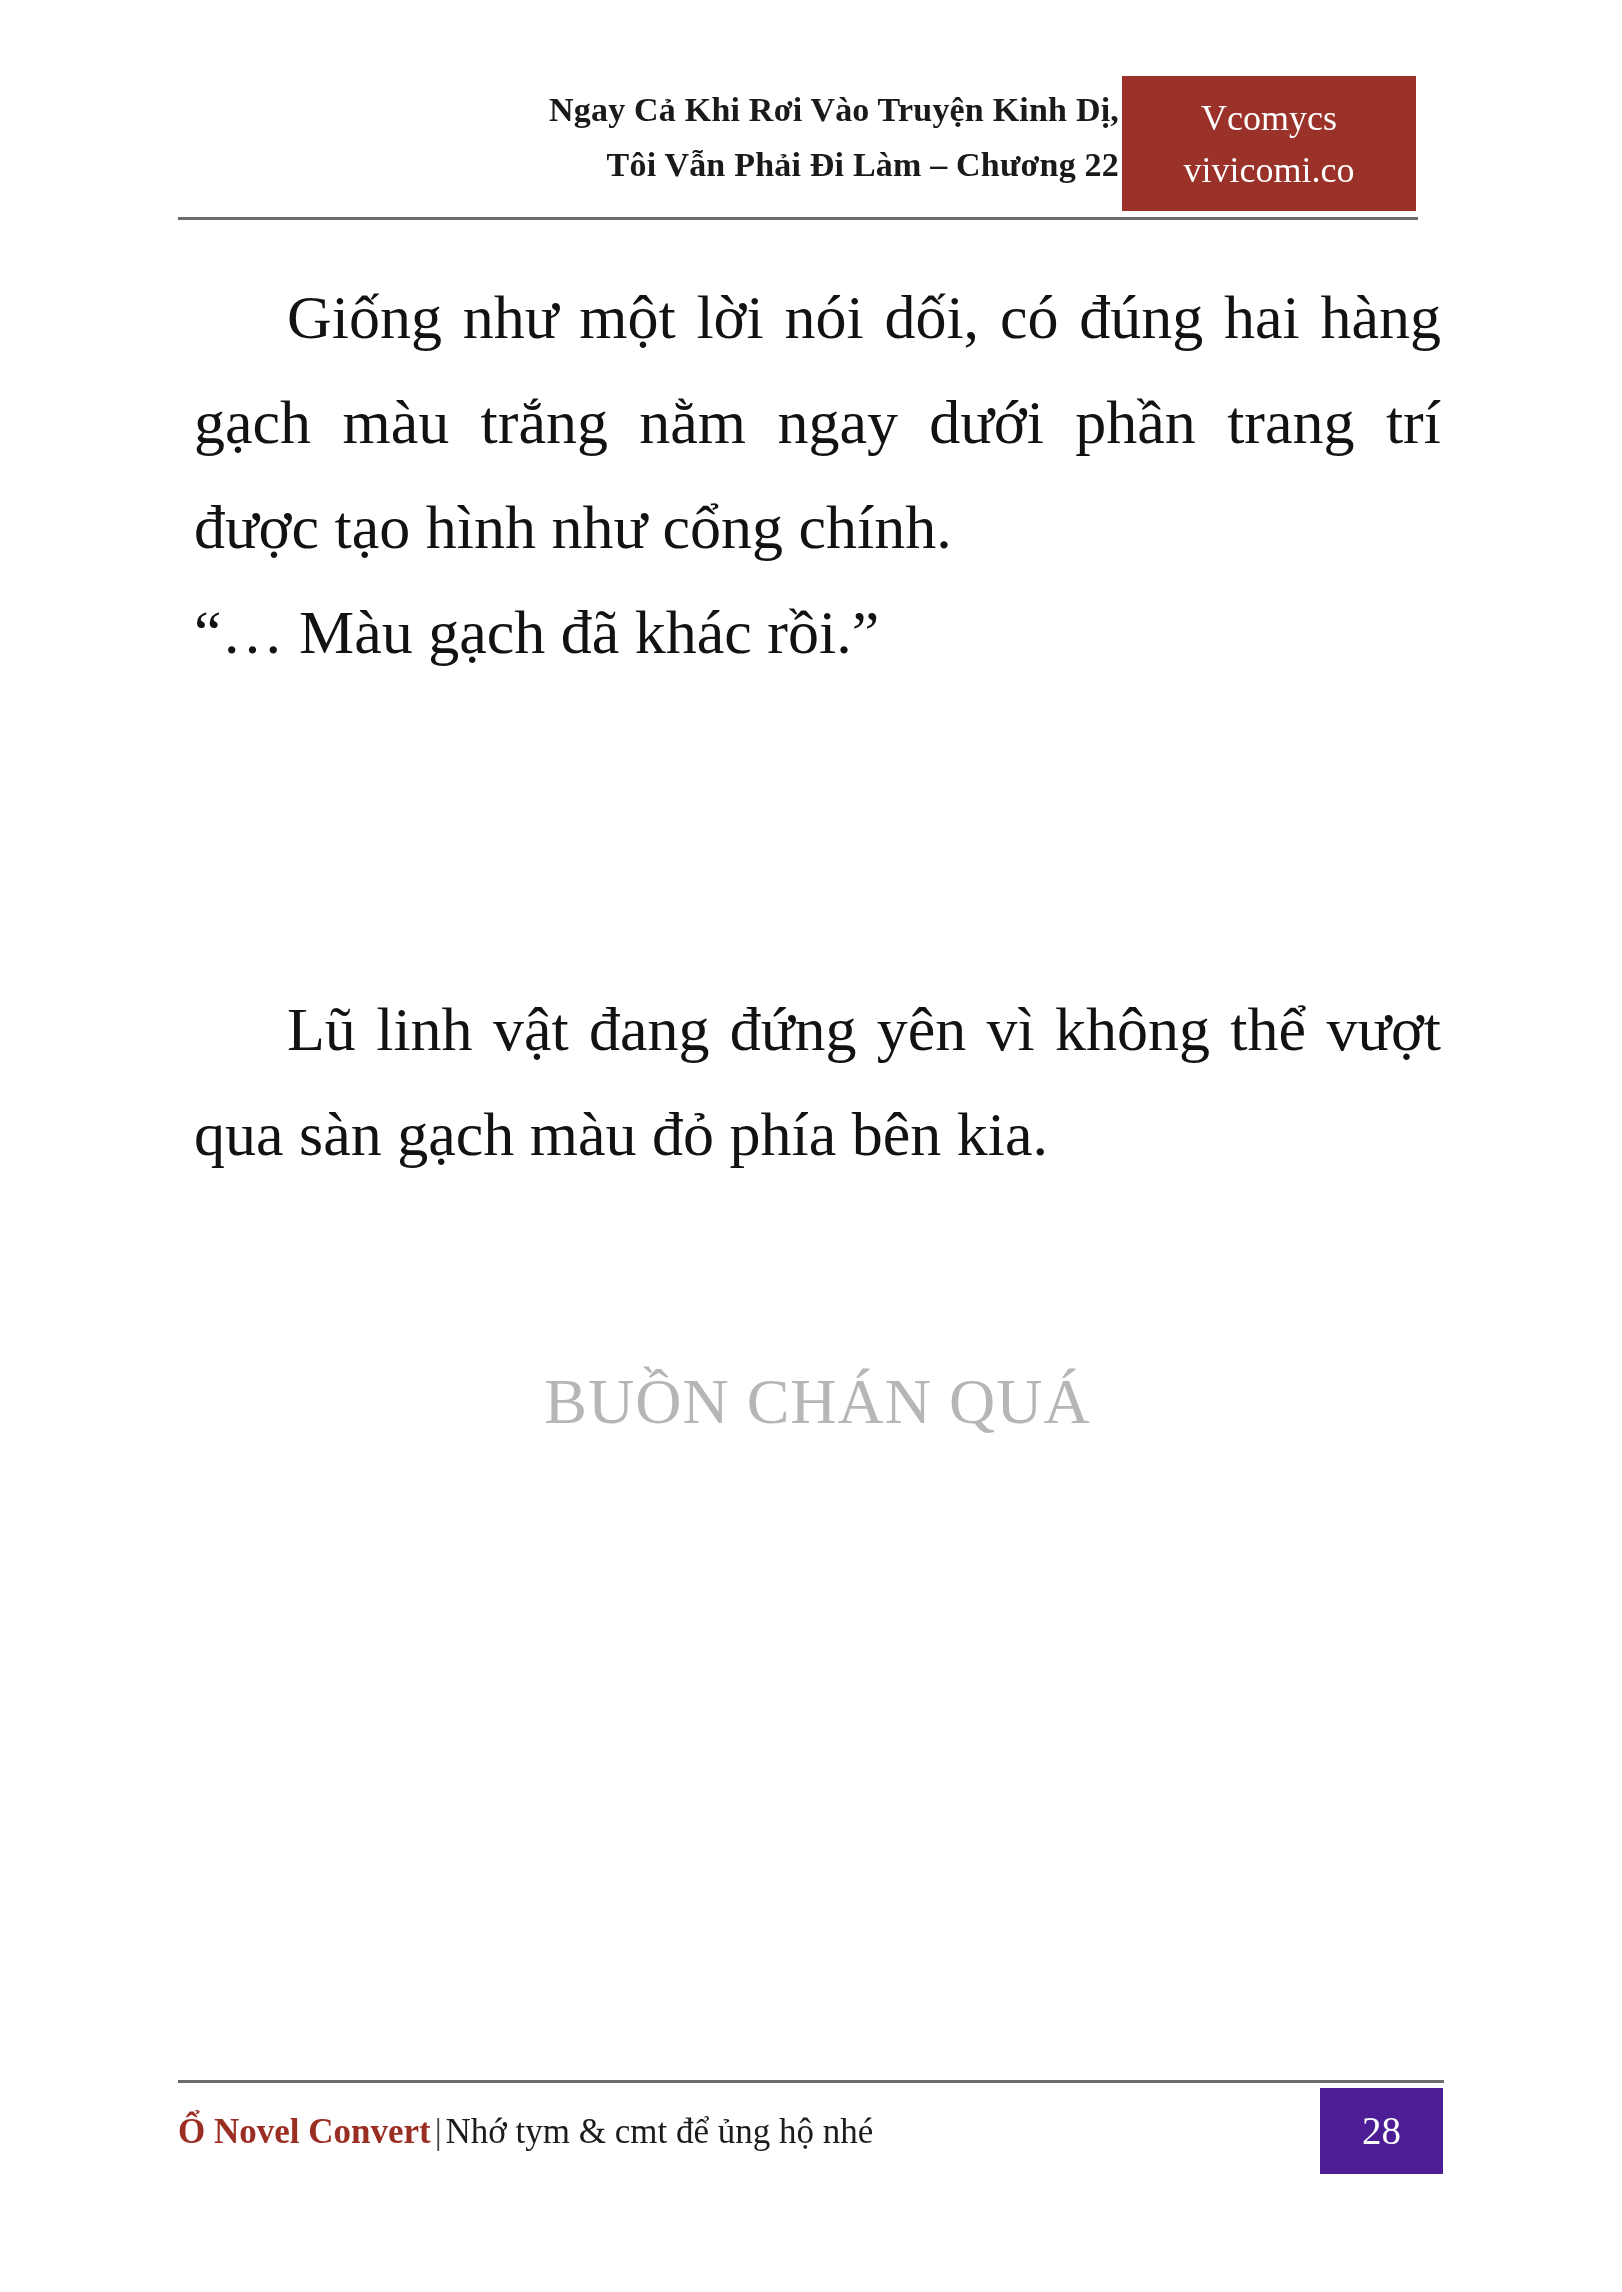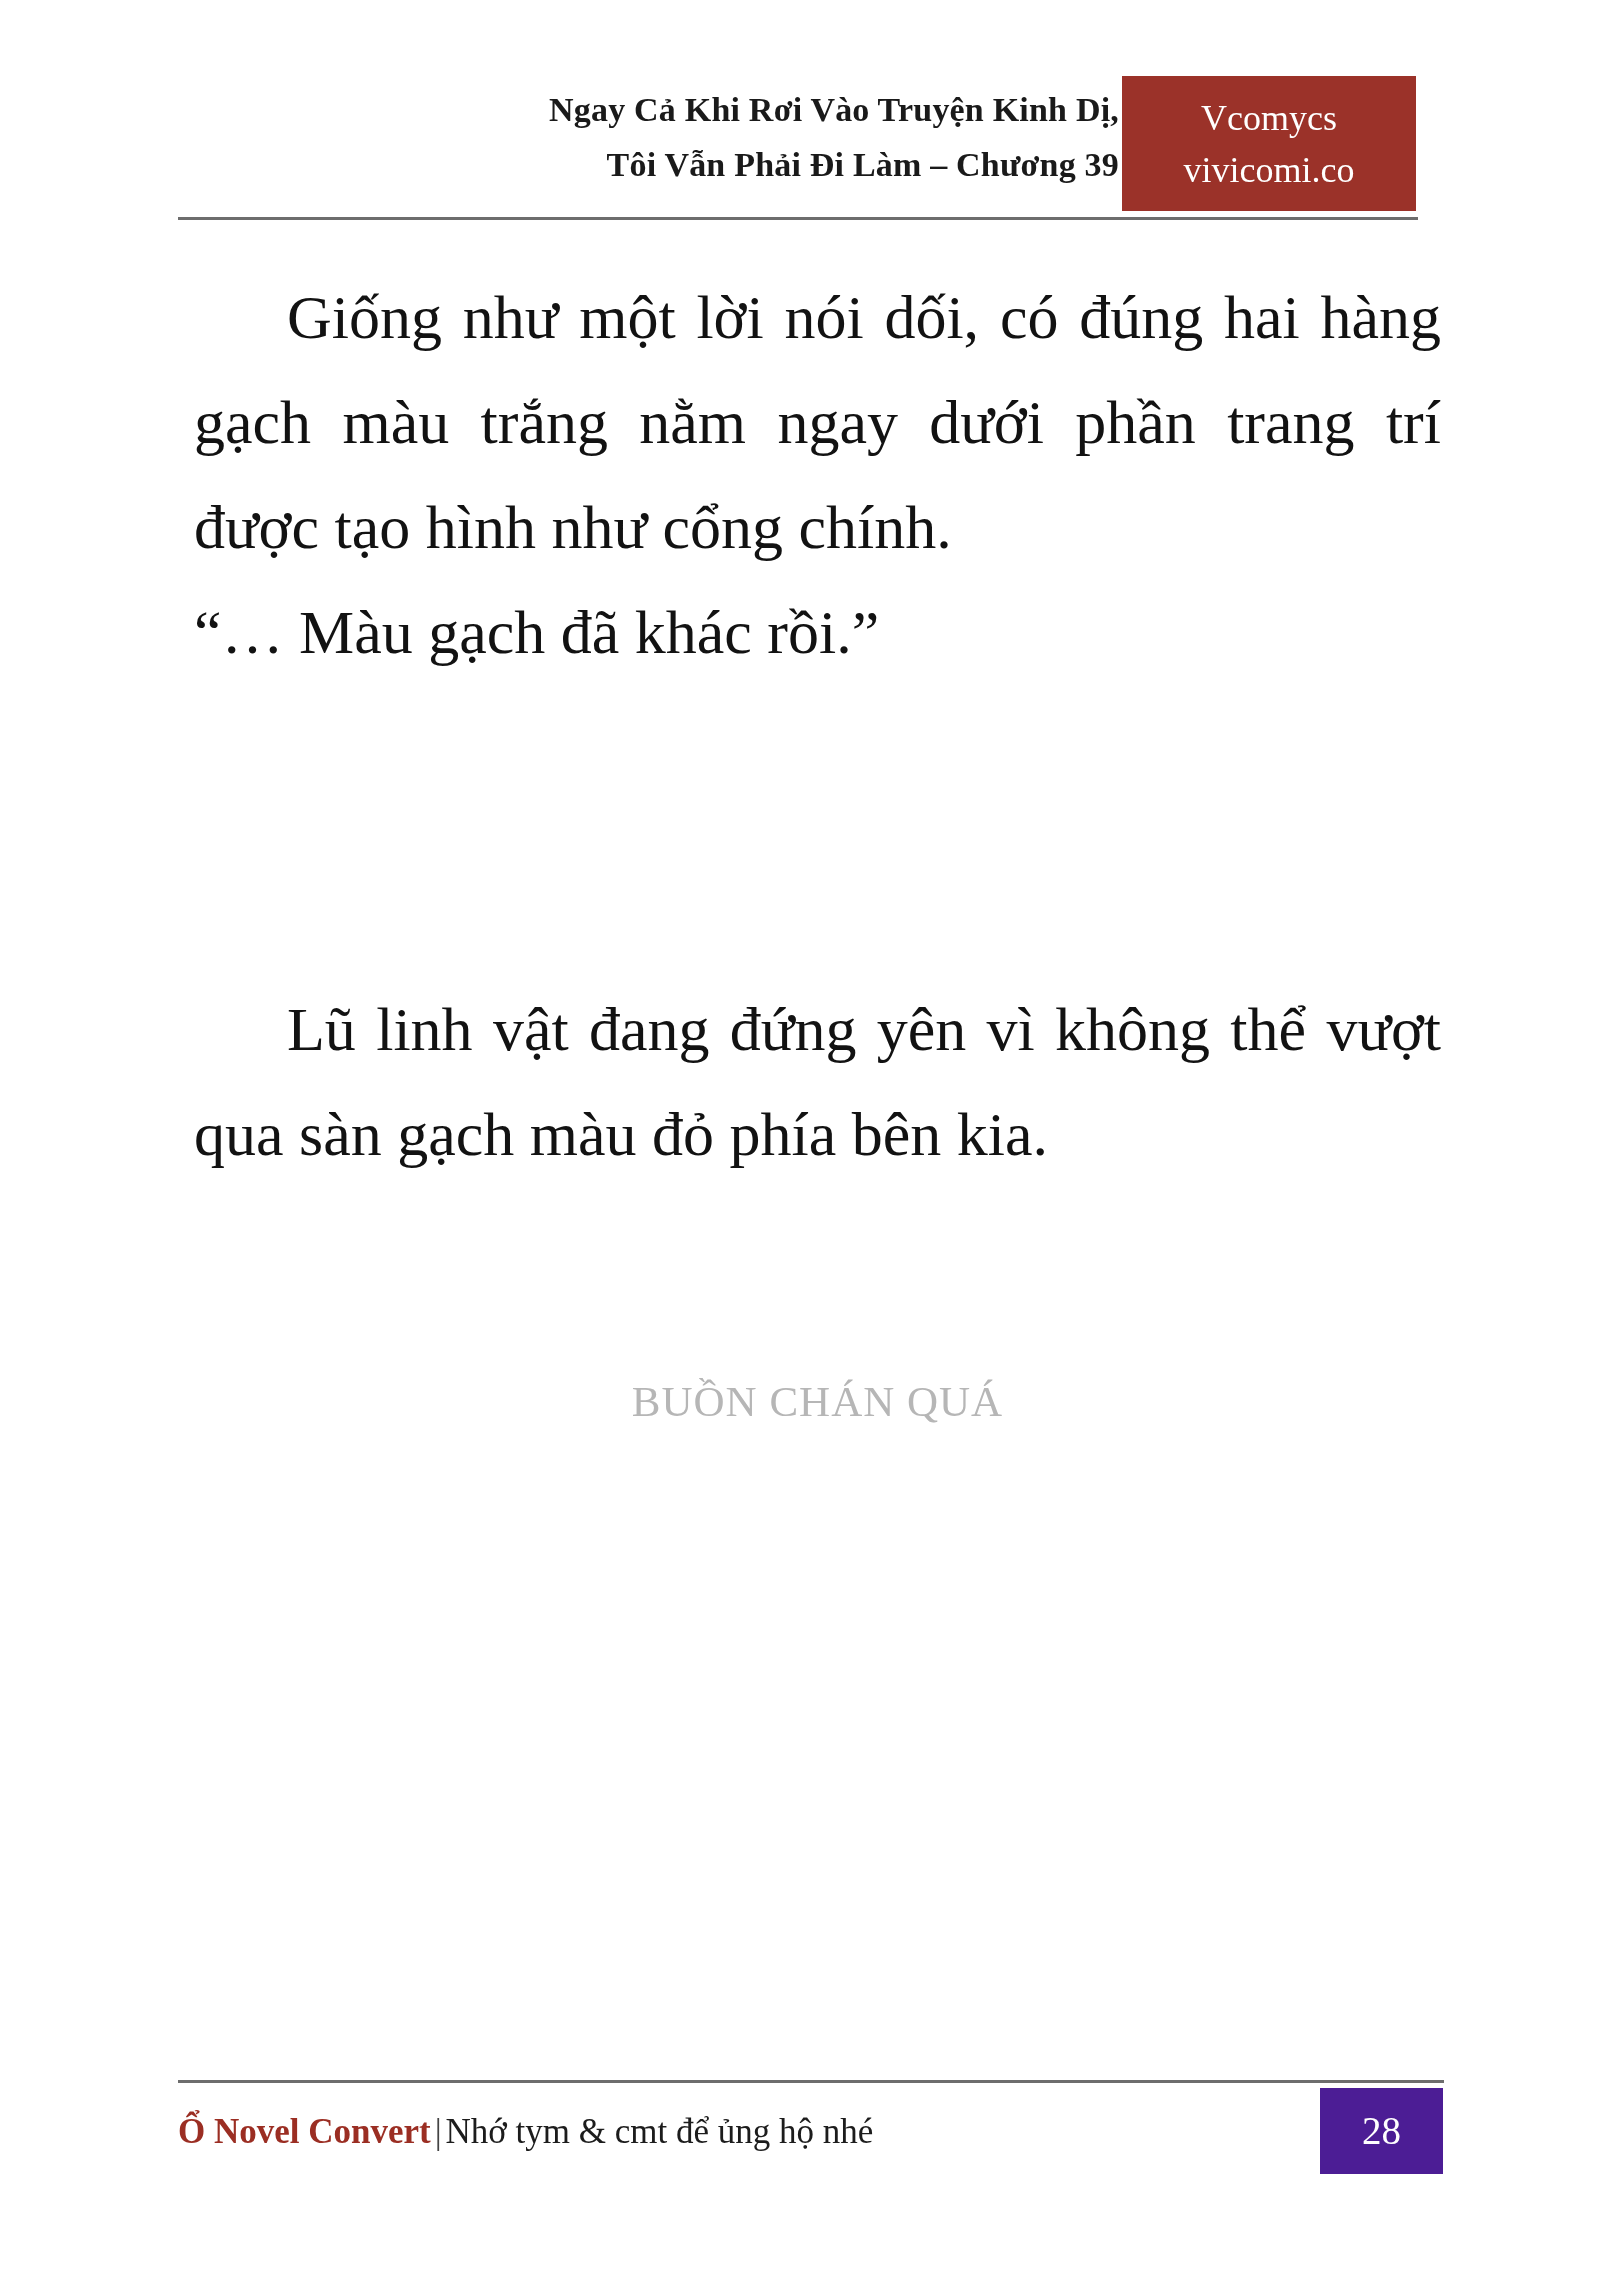--- a/index.html
+++ b/index.html
@@ -94,21 +94,21 @@
   p.indent {
     text-indent: 93px;
   }
   .gap {
     height: 145px;
   }
   .sfx {
     margin-top: 176px;
     text-align: center;
     font-family: "Liberation Serif", serif;
-    font-size: 43px;
+    font-size: 64px;
     line-height: 78px;
     color: #b6b6b6;
     letter-spacing: 1px;
   }
 
   
   .footer {
     position: absolute;
     left: 178px;
     top: 2080px;
@@ -168,21 +168,21 @@
   .watermark svg { display: block; }
 </style>
 </head>
 <body>
 
 <div class="page">
 
   <div class="header">
     <div class="header-title">
       <div>Ngay Cả Khi Rơi Vào Truyện Kinh Dị,</div>
-      <div>Tôi Vẫn Phải Đi Làm – Chương 39</div>
+      <div>Tôi Vẫn Phải Đi Làm – Chương 22</div>
     </div>
     <div class="header-badge">
       <div>Vcomycs</div>
       <div>vivicomi.co</div>
     </div>
     <div class="header-rule"></div>
   </div>
 
   <div class="content">
     <p class="body-par indent">Giống như một lời nói dối, có đúng hai hàng gạch màu trắng nằm ngay dưới phần trang trí được tạo hình như cổng chính.</p>

